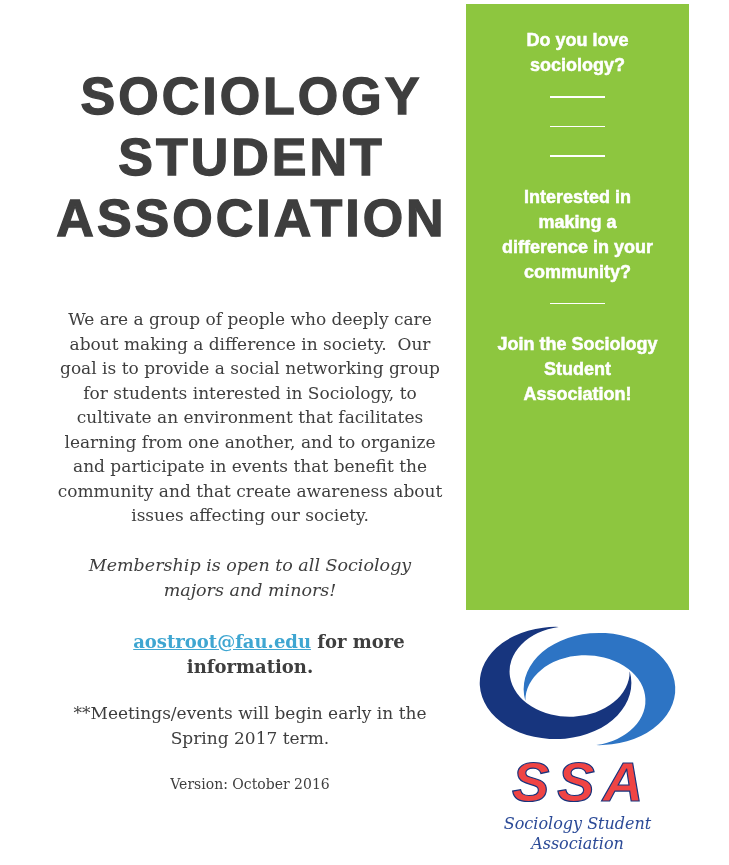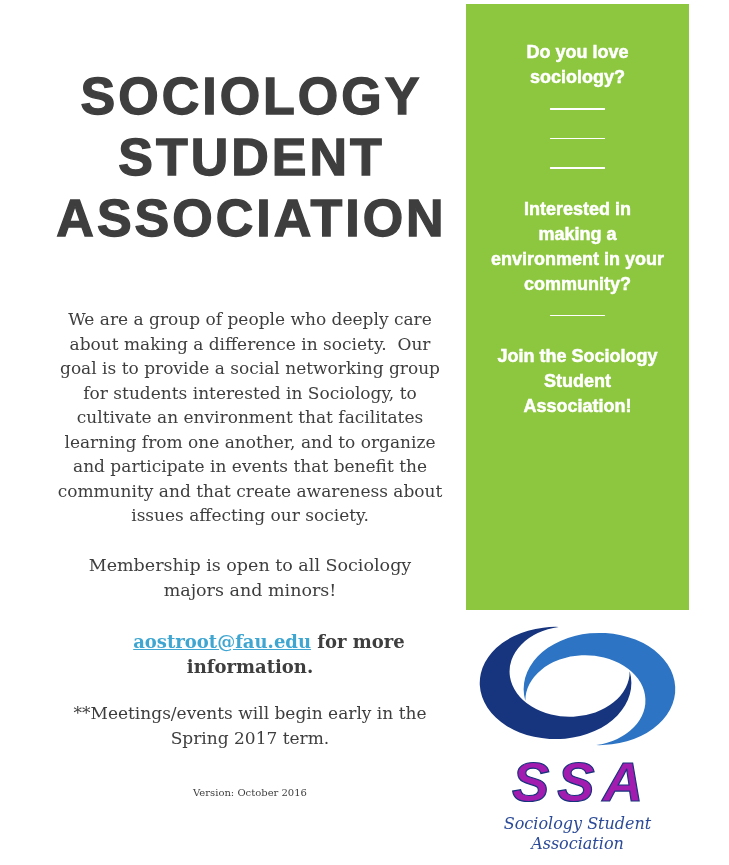--- a/index.html
+++ b/index.html
@@ -34,20 +34,21 @@
     white-space: pre-line;
   }
   .about-text {
     margin: 58px 0 4px 0;
     font-size: 17px;
     line-height: 24.5px;
     white-space: pre-line;
   }
   .membership-text {
     margin: 25px 0 0 0;
+    font-style: italic;
     font-size: 17.5px;
     line-height: 25px;
     white-space: pre-line;
   }
   .contact-text {
     margin: 26px 0 0 0;
     font-weight: bold;
     font-size: 18px;
     line-height: 25.5px;
     white-space: pre-line;
@@ -58,31 +59,31 @@
     font-weight: bold;
     margin-left: 38px;
   }
   .meetings-text {
     margin: 21px 0 0 0;
     font-size: 17px;
     line-height: 25px;
     white-space: pre-line;
   }
   .version-text {
-    margin: 36px 0 0 0;
-    font-size: 10px;
+    margin: 25px 0 0 0;
+    font-size: 14px;
   }
 
   
   .green-panel {
     position: absolute;
     left: 466px; top: 4px;
     width: 223px; height: 606px;
     background: #8dc63f;
-    padding-top: 36px;
+    padding-top: 24px;
     text-align: center;
     font-family: "Liberation Sans", sans-serif;
     color: #ffffff;
   }
   .green-panel .question {
     margin: 0;
     font-weight: 700;
     font-size: 18px;
     line-height: 25px;
     white-space: pre-line;
@@ -104,21 +105,21 @@
   .logo-block svg { display: block; margin: 0 auto; }
   .logo-acronym {
     margin: 6px 0 0 0;
     font-family: "Liberation Sans", sans-serif;
     font-style: italic;
     font-weight: 900;
     font-size: 56px;
     line-height: 52px;
     letter-spacing: 8px;
     padding-left: 8px;
-    color: #a21caf;
+    color: #ef4444;
     -webkit-text-stroke: 1.2px #17337d;
   }
   .logo-name {
     margin: 6px 0 0 0;
     font-family: "DejaVu Serif", serif;
     font-style: italic;
     font-size: 16px;
     line-height: 20px;
     color: #2b4a97;
   }
@@ -151,21 +152,21 @@
   </div>
 
   <div class="green-panel">
     <p class="question">Do you love
 sociology?</p>
     <div class="separator"></div>
     <div class="separator"></div>
     <div class="separator"></div>
     <p class="question">Interested in
 making a
-environment in your
+difference in your
 community?</p>
     <div class="separator"></div>
     <p class="question">Join the Sociology
 Student
 Association!</p>
   </div>
 
   <div class="logo-block">
     <svg width="207" height="128" viewBox="0 0 210 130" aria-hidden="true">
       <path d="M 86,5 A 77,57 0 1 0 158,50 A 61,46 0 1 1 86,5 Z" fill="#17357e"></path>

